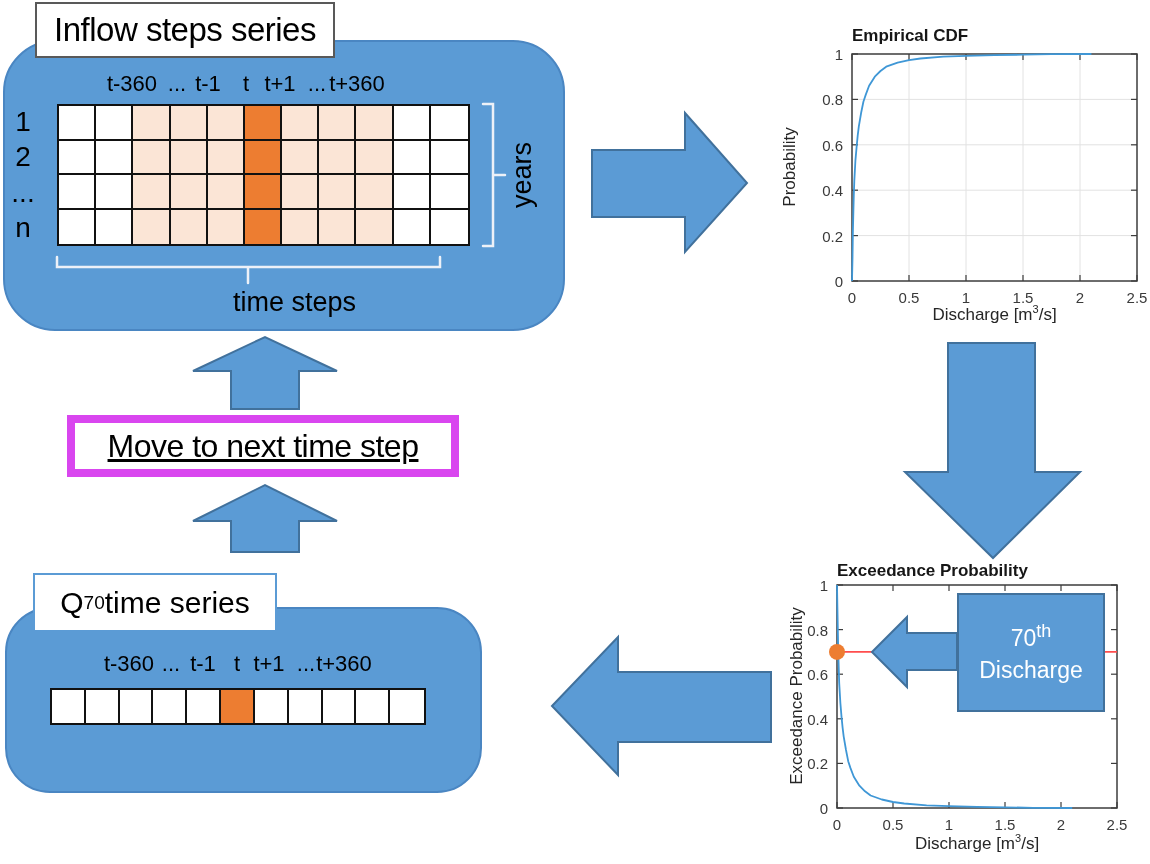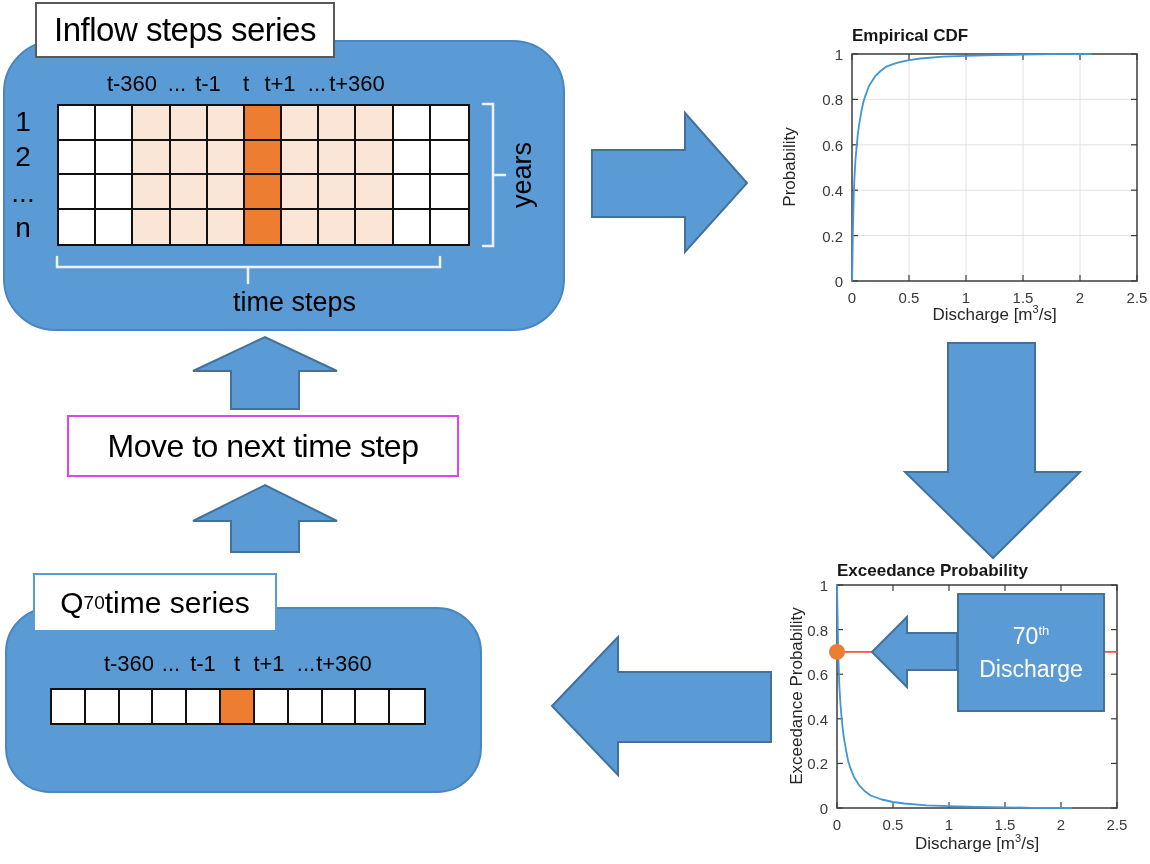--- a/index.html
+++ b/index.html
@@ -4,22 +4,22 @@
 <style>
   html,body{margin:0;padding:0;background:#fff;}
   #canvas{position:relative;width:1150px;height:864px;background:#ffffff;overflow:hidden;
           font-family:"Liberation Sans",sans-serif;color:#000;}
   .abs{position:absolute;}
   .blue-round{position:absolute;background:#5B9BD5;border:2px solid #4A86C2;box-sizing:border-box;}
   .label-box{position:absolute;background:#fff;display:flex;align-items:center;justify-content:center;
              box-sizing:border-box;white-space:nowrap;}
   #inflow-title{left:35px;top:2px;width:300px;height:56px;border:2px solid #595959;
                 font-size:33px;letter-spacing:-0.5px;}
-  #move-box{left:67px;top:415px;width:392px;height:62px;border:2px solid #d946ef;
-            font-size:32px;letter-spacing:-0.5px;}
+  #move-box{left:67px;top:415px;width:392px;height:62px;border:8px solid #d946ef;
+            font-size:32px;letter-spacing:-0.5px;text-decoration:underline;}
   #q70-title{left:33px;top:573px;width:244px;height:59px;border:2px solid #5B9BD5;font-size:30px;}
   #q70-title sub{font-size:19px;}
   .gridbox{position:absolute;display:grid;background:#fff;border:2px solid #111;box-sizing:border-box;}
   .cell{box-sizing:border-box;border-right:2px solid #111;border-bottom:2px solid #111;}
   .cell.lastcol{border-right:none;}
   .cell.lastrow{border-bottom:none;}
   .collabel{position:absolute;transform:translateX(-50%);font-size:22px;white-space:nowrap;}
   #inflow-rowlabels{left:4px;top:104px;width:38px;height:142px;display:grid;
                     grid-template-rows:repeat(4,1fr);}
   #inflow-rowlabels span{display:flex;align-items:center;justify-content:center;font-size:28px;}
@@ -43,21 +43,21 @@
   #cdf-plot .xlabel{top:249px;}
   #cdf-plot .ylabel{left:-176px;top:103px;width:227px;height:20px;}
   #exc-plot{left:837px;top:585px;width:280px;height:223px;}
   #exc-plot .plot-title{top:-24px;}
   #exc-plot .xlabel{top:247px;}
   #exc-plot .ylabel{left:-152px;top:101px;width:223px;height:20px;}
   #annotation-box{position:absolute;left:957px;top:593px;width:148px;height:119px;
                   background:#5B9BD5;border:2px solid #41719C;box-sizing:border-box;
                   display:flex;flex-direction:column;align-items:center;justify-content:center;
                   color:#fff;font-size:23px;line-height:1.42;text-align:center;}
-  #annotation-box sup{font-size:13px;}
+  #annotation-box sup{font-size:18px;}
   svg.layer{position:absolute;left:0;top:0;pointer-events:none;}
 </style>
 </head>
 <body>
 
 <div id="canvas">
 
   <div class="blue-round" id="inflow-box" style="left:3px;top:40px;width:562px;height:291px;border-radius:52px;"></div>
   <div class="blue-round" id="q70-box" style="left:5px;top:607px;width:477px;height:186px;border-radius:45px;"></div>
 

